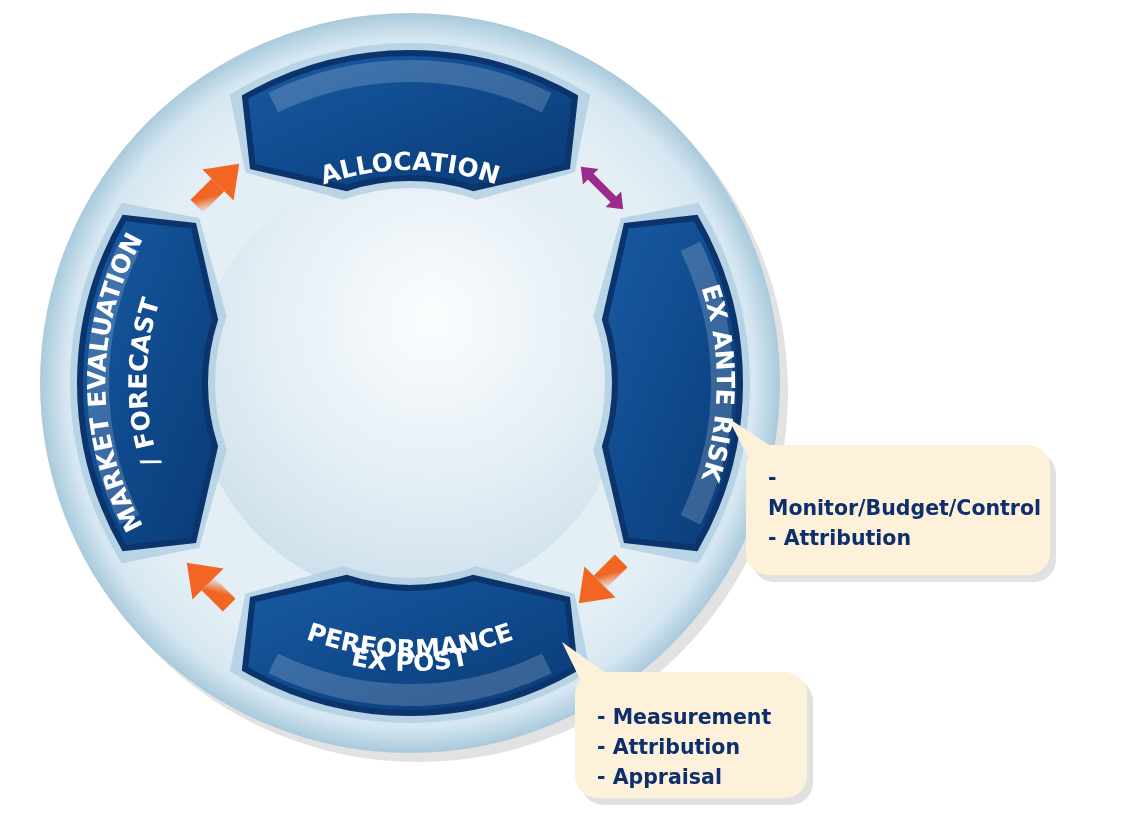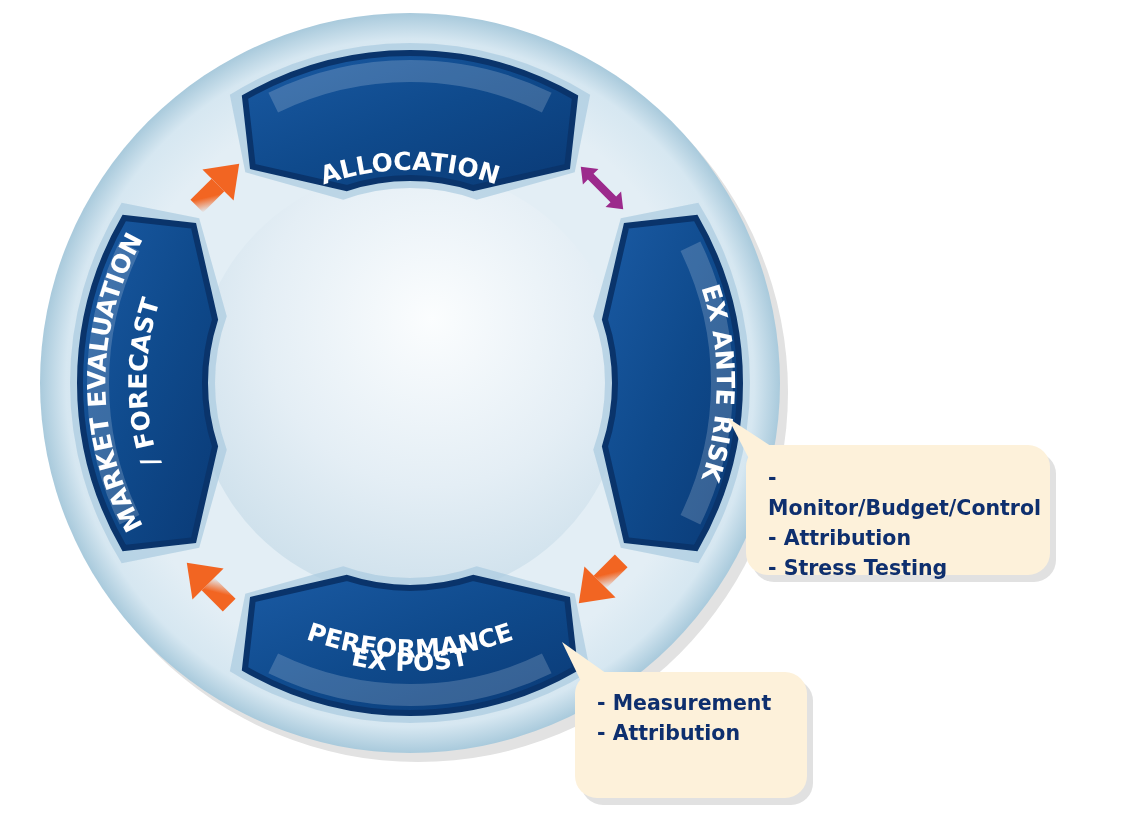--- a/index.html
+++ b/index.html
@@ -8,21 +8,21 @@
   #diagram { position: absolute; left: 0; top: 0; }
   .seg-label { fill: #ffffff; font-family: "DejaVu Sans", sans-serif; font-weight: bold; font-size: 25px; }
   .callout { position: absolute; background: #fdf1da; border-radius: 22px;
              box-shadow: 6px 7px 0 #e1e1e1; color: #0e2f6e; font-weight: bold;
              font-family: "DejaVu Sans", sans-serif; font-size: 20.5px; line-height: 30px; }
   .callout ul { list-style: none; margin: 0; padding: 0; }
   .callout li::before { content: "- "; }
   #callout-risk { left: 746px; top: 445px; width: 304px; height: 130px; }
   #callout-risk ul { padding: 18px 0 0 22px; }
   #callout-perf { left: 575px; top: 672px; width: 232px; height: 126px; }
-  #callout-perf ul { padding: 16px 0 0 22px; }
+  #callout-perf ul { padding: 30px 0 0 22px; }
 </style>
 </head>
 <body>
 
 <svg id="diagram" width="1123" height="814" viewBox="0 0 1123 814">
   <defs>
     <radialGradient id="ringGrad" cx="50%" cy="50%" r="50%">
       <stop offset="0.80" stop-color="#e3eef5"></stop>
       <stop offset="0.93" stop-color="#d6e7f1"></stop>
       <stop offset="1" stop-color="#a9cadc"></stop>
@@ -113,22 +113,22 @@
   </text>
 
   <polygon points="728,418 780,452 760,480" fill="#fdf1da"></polygon>
   <polygon points="562,642 610,676 590,700" fill="#fdf1da"></polygon>
 </svg>
 
 <div class="callout" id="callout-risk">
   <ul>
     <li>Monitor/Budget/Control</li>
     <li>Attribution</li>
-    <li>Stress Testing</li>
   </ul>
 </div>
 
 <div class="callout" id="callout-perf">
   <ul>
     <li>Measurement</li>
     <li>Attribution</li>
+    <li>Appraisal</li>
   </ul>
 </div>
 
 </body></html>

